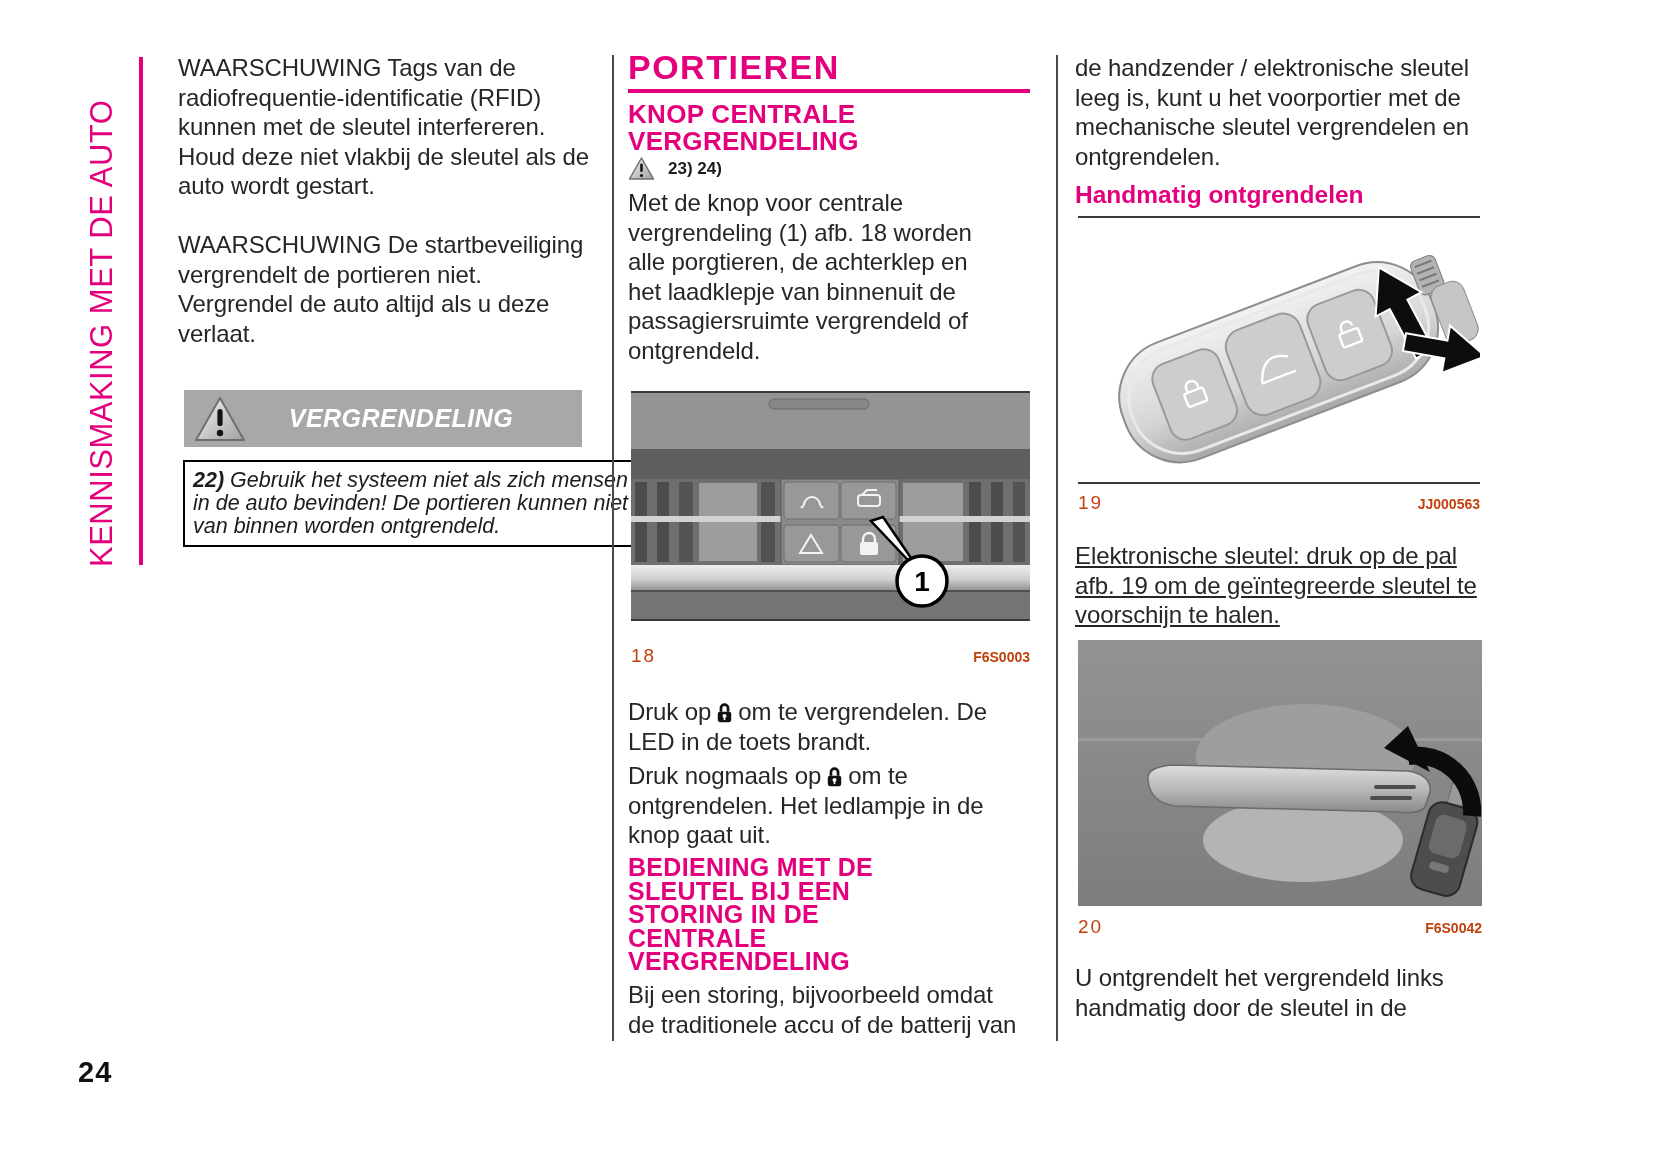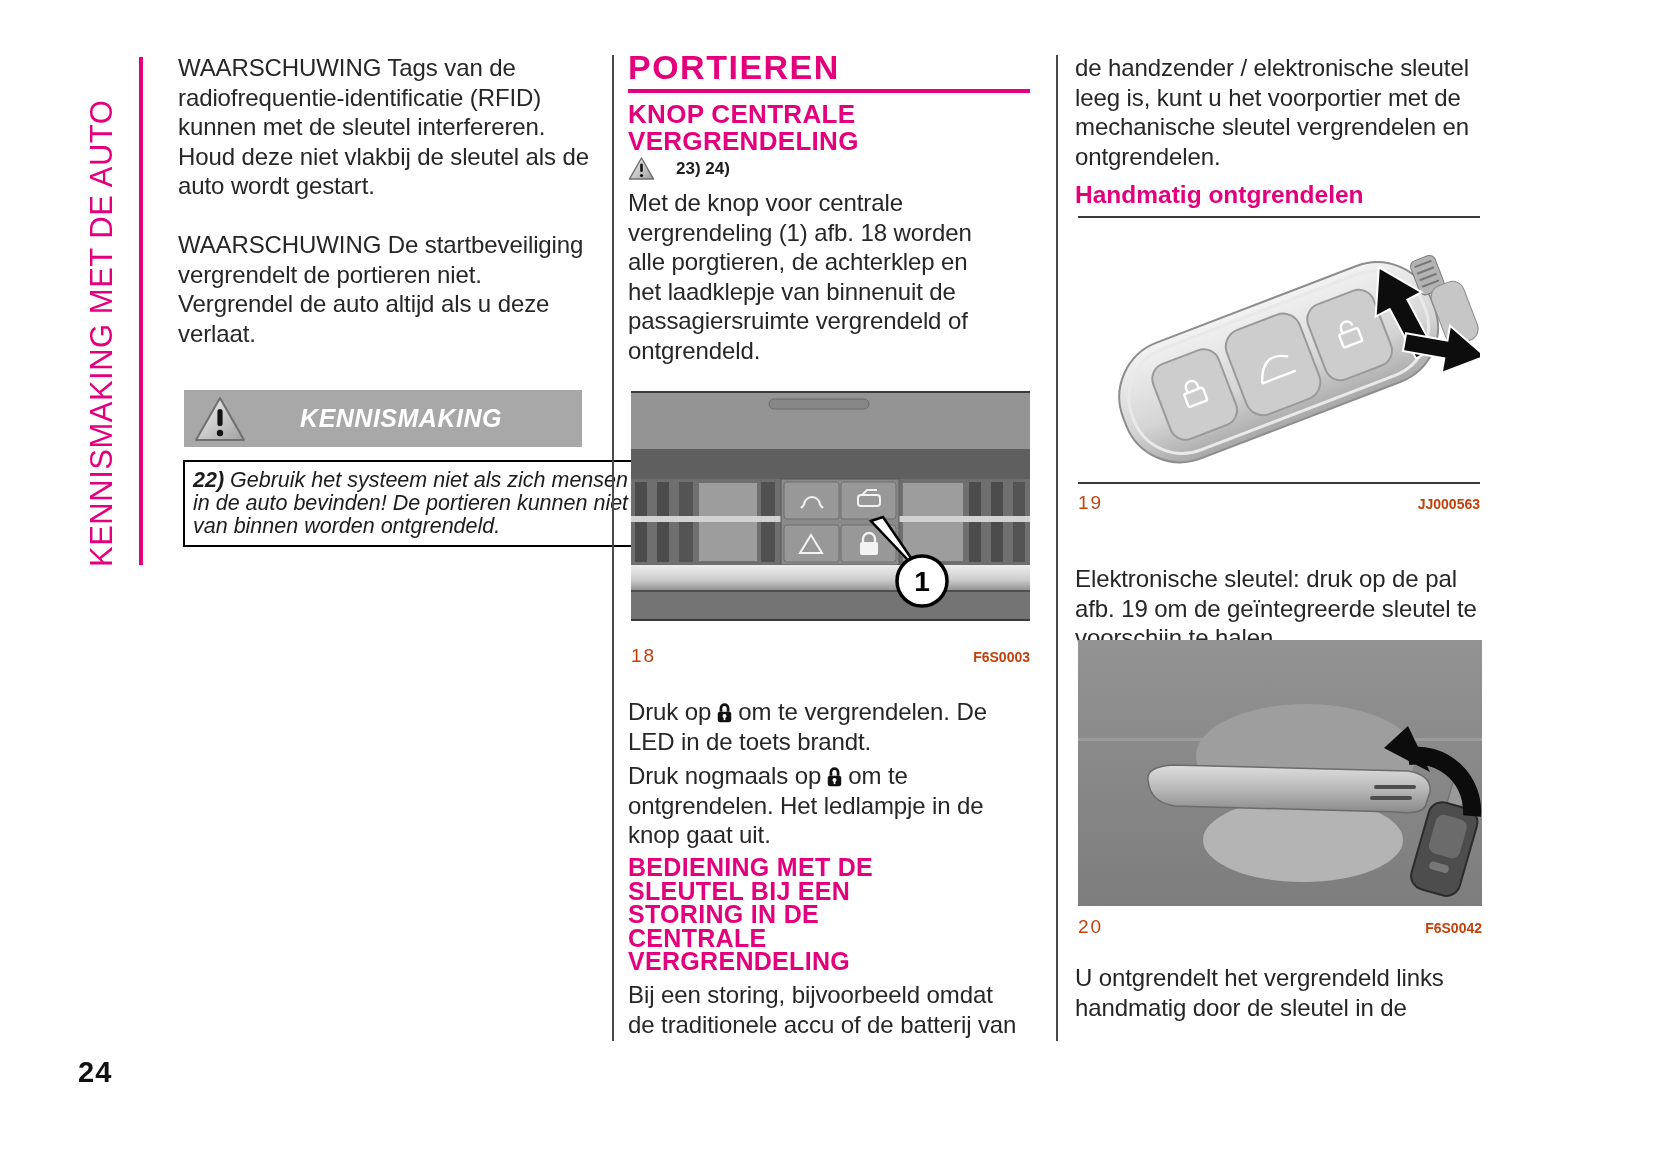--- a/index.html
+++ b/index.html
@@ -29,41 +29,41 @@
   
   .divider{width:2px;background:#4a4a4a;top:55px;height:986px;}
   #div1{left:612px;} #div2{left:1056px;}
 
   
   .accent{color:var(--c-accent,#e4007d);}
   #c2title{left:628px;top:50px;width:402px;font-size:34px;font-weight:bold;letter-spacing:1.5px;
            border-bottom:4px solid var(--c-accent,#e4007d);padding-bottom:5px;line-height:1;}
   .subhead{font-weight:bold;letter-spacing:.3px;}
   #c2h1{left:628px;top:101px;width:300px;font-size:26px;line-height:1.04;}
-  #c2refs{left:628px;top:157px;display:flex;align-items:center;gap:21px;
+  #c2refs{left:628px;top:157px;display:flex;align-items:center;gap:13px;
           font-weight:bold;font-size:17px;color:#1d1d1d;}
   #c2p1{left:628px;top:188px;width:368px;}
   .figframe{border-top:2px solid #3a3a3a;border-bottom:2px solid #3a3a3a;box-sizing:border-box;}
   #fig18{left:631px;top:391px;width:399px;height:230px;}
   #fig18 svg,#fig19 svg,#fig20 svg{display:block;width:100%;height:100%;}
   .cap{display:flex;justify-content:space-between;align-items:baseline;color:#c2410c;}
   .cap .num{font-size:19px;letter-spacing:2px;}
   .cap .code{font-size:14px;font-weight:bold;}
   #cap18{left:631px;top:645px;width:399px;}
   #c2p2{left:628px;top:697px;width:402px;}
   .lockicon{vertical-align:-3px;margin:0 5px;}
   #c2h2{left:628px;top:856px;width:280px;font-size:25px;line-height:.94;}
   #c2p4{left:628px;top:980px;width:390px;}
 
   
   #c3p1{left:1075px;top:53px;width:405px;}
   #c3h1{left:1075px;top:181px;width:405px;font-size:24.5px;font-weight:bold;}
   #fig19{left:1078px;top:216px;width:402px;height:268px;background:#fff;}
   #cap19{left:1078px;top:492px;width:402px;}
-  #c3p2{left:1075px;top:564px;width:405px;}
+  #c3p2{left:1075px;top:541px;width:405px;text-decoration:underline;}
   #fig20{left:1078px;top:640px;width:404px;height:266px;}
   #cap20{left:1078px;top:916px;width:404px;}
   #c3p3{left:1075px;top:963px;width:405px;}
 
   #pagenum{left:78px;top:1056px;font-size:29px;font-weight:bold;letter-spacing:1px;color:#111;}
 </style>
 </head>
 <body>
 
 <div class="page">
@@ -79,21 +79,21 @@
       <defs>
         <linearGradient id="triG" x1="0" y1="0" x2="1" y2="1">
           <stop offset="0" stop-color="#f7f7f7"></stop>
             <stop offset="1" stop-color="#9f9f9f"></stop>
         </linearGradient>
       </defs>
       <polygon points="26,2 50,44 2,44" fill="url(#triG)" stroke="#6f6f6f" stroke-width="2" stroke-linejoin="round"></polygon>
       <rect x="23.4" y="13" width="5.2" height="17" rx="2.6" fill="#141414"></rect>
       <circle cx="26" cy="37" r="3.2" fill="#141414"></circle>
     </svg>
-    <span class="btxt">KENNISMAKING</span>
+    <span class="btxt">VERGRENDELING</span>
   </div>
 
   <div class="abs" id="notebox">
     <span class="num">22)</span><span> Gebruik het systeem niet als zich mensen in de auto bevinden! De portieren kunnen niet van binnen worden ontgrendeld.</span>
   </div>
 
   <div class="abs divider" id="div1"></div>
   <div class="abs divider" id="div2"></div>
 
   <div class="abs accent" id="c2title">PORTIEREN</div>

